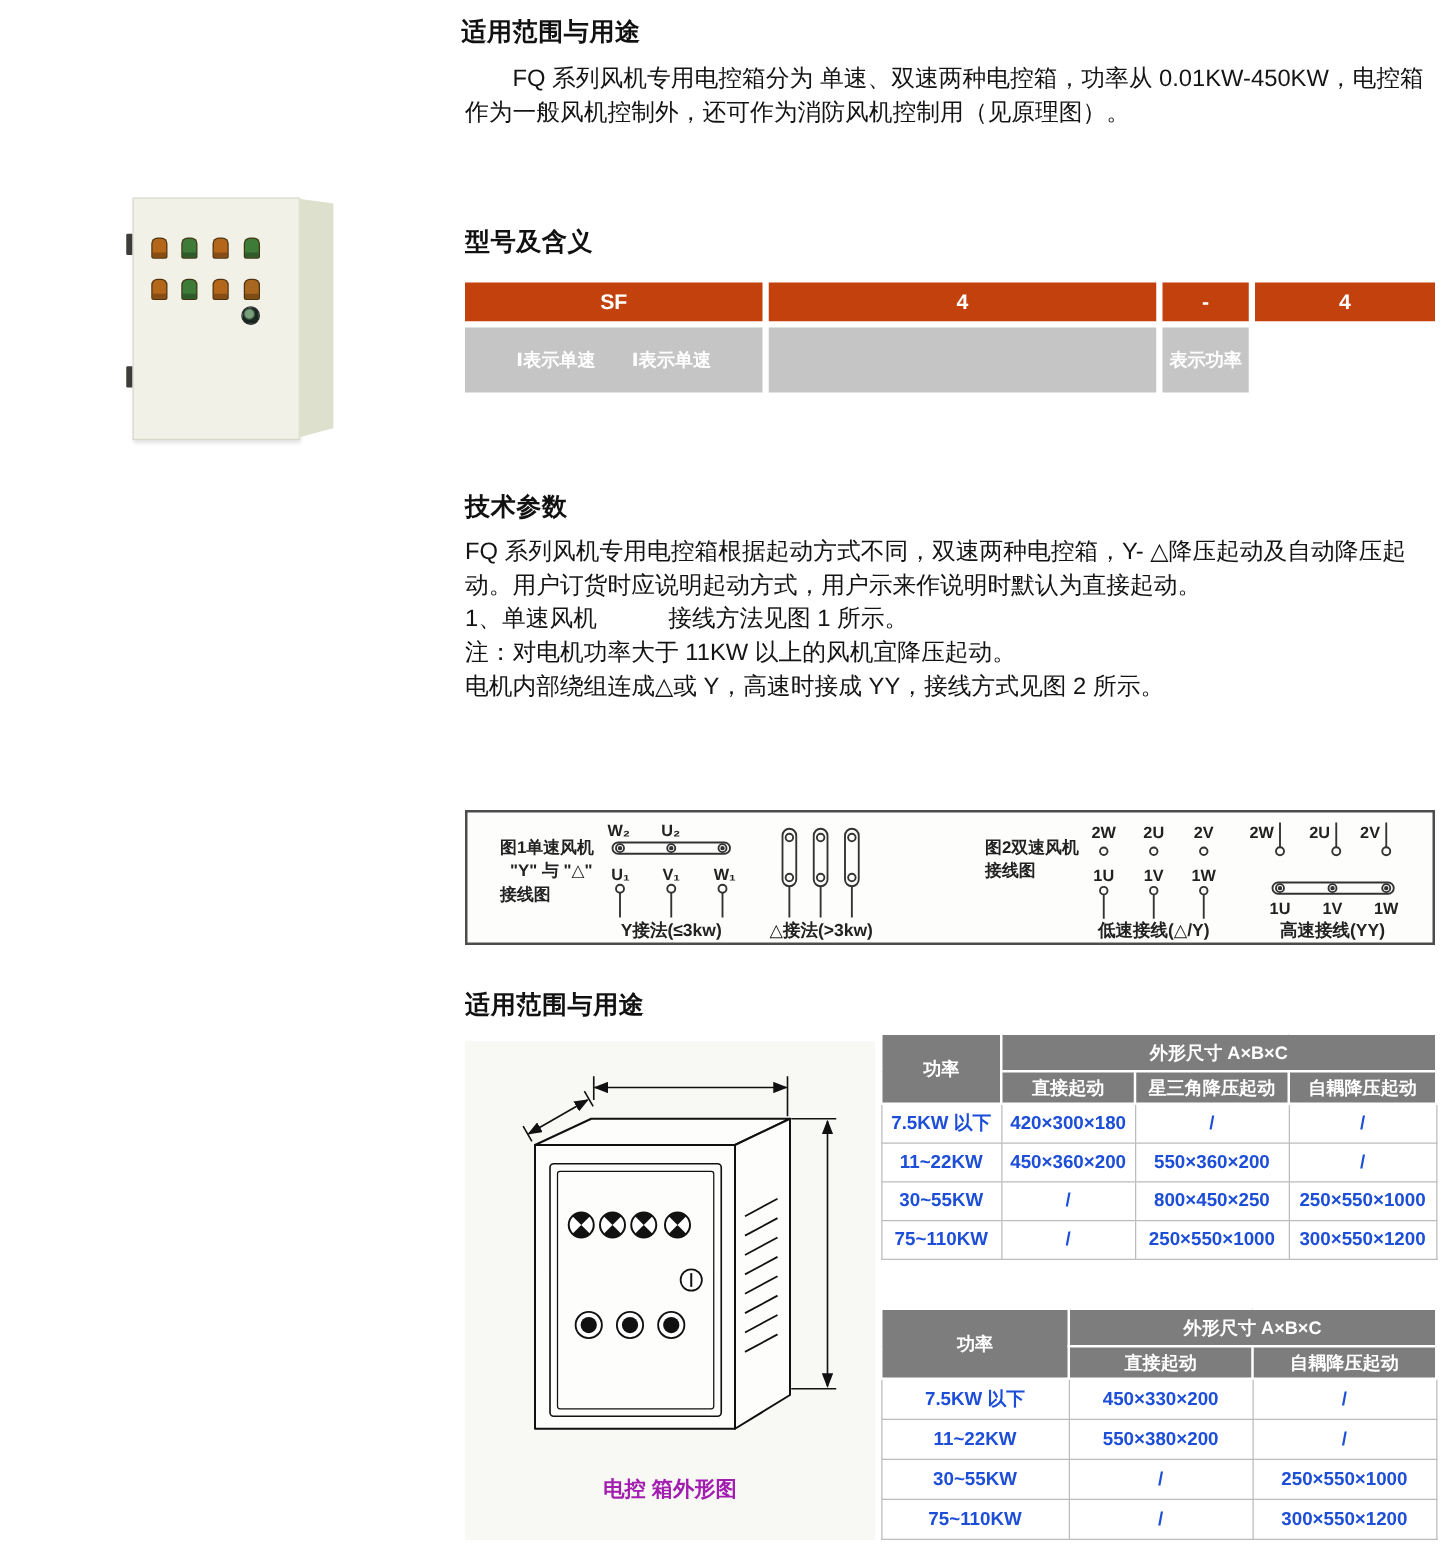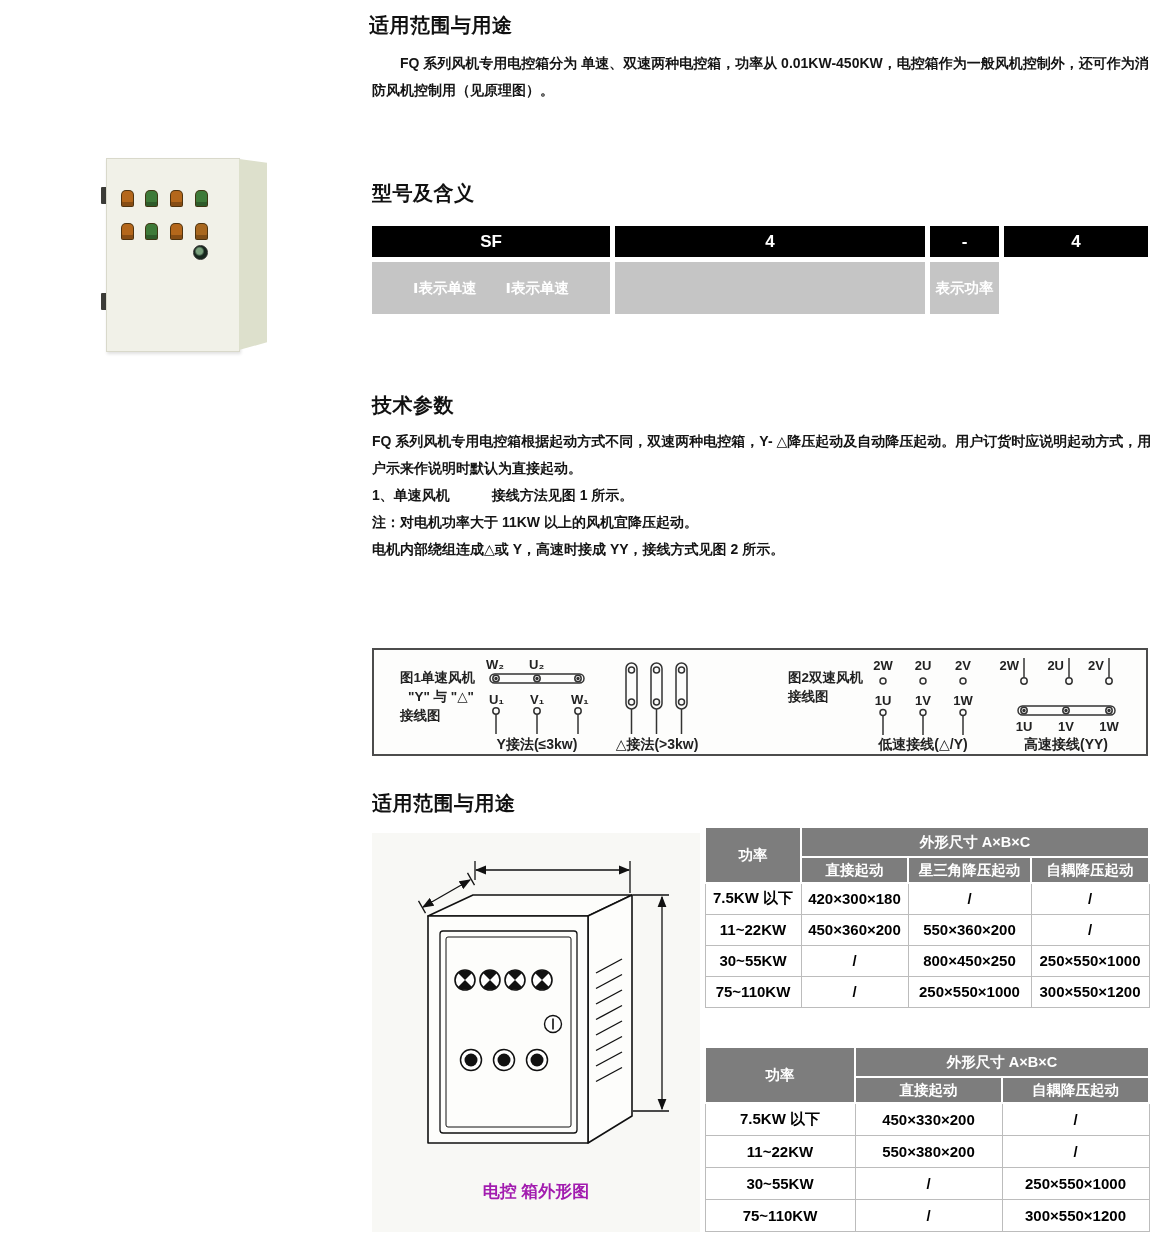--- a/index.html
+++ b/index.html
@@ -3,59 +3,59 @@
 <meta charset="utf-8">
 <style>
   html,body{margin:0;padding:0;}
   body{
     width:1158px;height:1239px;position:relative;background:#ffffff;
     font-family:"Liberation Sans","DejaVu Sans",sans-serif;color:#1a1a1a;
     -webkit-font-smoothing:antialiased;
   }
   .abs{position:absolute;}
   .sec-title{font-size:20px;font-weight:bold;color:#111;letter-spacing:.5px;}
-  .body-text{font-size:14px;line-height:27px;font-weight:bold;color:#141414;}
+  .body-text{font-size:19px;line-height:27px;font-weight:normal;color:#141414;}
   .indent{text-indent:2em;}
   p{margin:0;}
 
   
   .photo{left:90px;top:150px;width:200px;height:205px;}
   .photo-front{position:absolute;left:16px;top:8px;width:132px;height:192px;
     background:#f1f1e8;border:1px solid #d9d9cb;box-shadow:1px 2px 3px rgba(0,0,0,.12);}
   .photo-side{position:absolute;left:149px;top:9px;width:28px;height:191px;background:#dde0cc;
     clip-path:polygon(0 0,100% 2%,100% 96%,0 100%);}
   .hinge{position:absolute;left:11px;width:6px;height:17px;background:#3c3c38;border-radius:1px;}
   .light{position:absolute;width:11px;height:15px;border-radius:5px 5px 2px 2px;
     border:1px solid rgba(62,42,12,.85);box-shadow:inset 0 -4px 0 rgba(0,0,0,.25);}
   .panel-btn{position:absolute;left:86px;top:86px;width:13px;height:13px;border-radius:50%;
     background:radial-gradient(circle at 42% 40%,#79a07c 0 3px,#17271e 5px);border:1px solid #2c2c2c;}
 
   
   .model-grid{left:372px;top:226px;width:776px;display:grid;
     grid-template-columns:238px 310px 69px 144px;column-gap:5px;row-gap:5px;}
-  .model-grid .code{background:#000000;color:#fff;height:31px;display:flex;align-items:center;
+  .model-grid .code{background:#c2410c;color:#fff;height:31px;display:flex;align-items:center;
     justify-content:center;font-size:17px;font-weight:bold;}
   .model-grid .meaning{background:#c5c5c5;color:#fff;height:52px;display:flex;align-items:center;
     justify-content:center;font-size:14.5px;font-weight:bold;white-space:pre;}
 
   
   .wiring-box{left:372px;top:648px;width:776px;height:108px;border:2px solid #4c4c4c;
     box-sizing:border-box;background:#fdfdfc;}
   svg text{font-family:"Liberation Sans","DejaVu Sans",sans-serif;fill:#222;font-weight:bold;}
 
   
   .outline-panel{left:372px;top:833px;width:328px;height:399px;background:#f8f8f5;}
   .outline-caption{position:absolute;left:0;top:347px;width:100%;text-align:center;
     font-size:17px;font-weight:bold;color:#a21caf;}
 
   
   table.dim-table{border-collapse:collapse;table-layout:fixed;}
   table.dim-table th{background:#7d7d7d;color:#fff;font-size:14.5px;font-weight:bold;
     border:2px solid #fff;padding:0;text-align:center;}
-  table.dim-table td{background:#fff;color:#000000;font-size:15px;font-weight:bold;
+  table.dim-table td{background:#fff;color:#1d4ed8;font-size:15px;font-weight:bold;
     border:1px solid #bcbcbc;padding:0;text-align:center;}
   .t1{left:704px;top:826px;}
   .t2{left:704px;top:1046px;}
 </style>
 </head>
 <body>
 
 <div class="abs photo">
   <div class="hinge" style="top:37px;"></div>
   <div class="hinge" style="top:143px;"></div>

